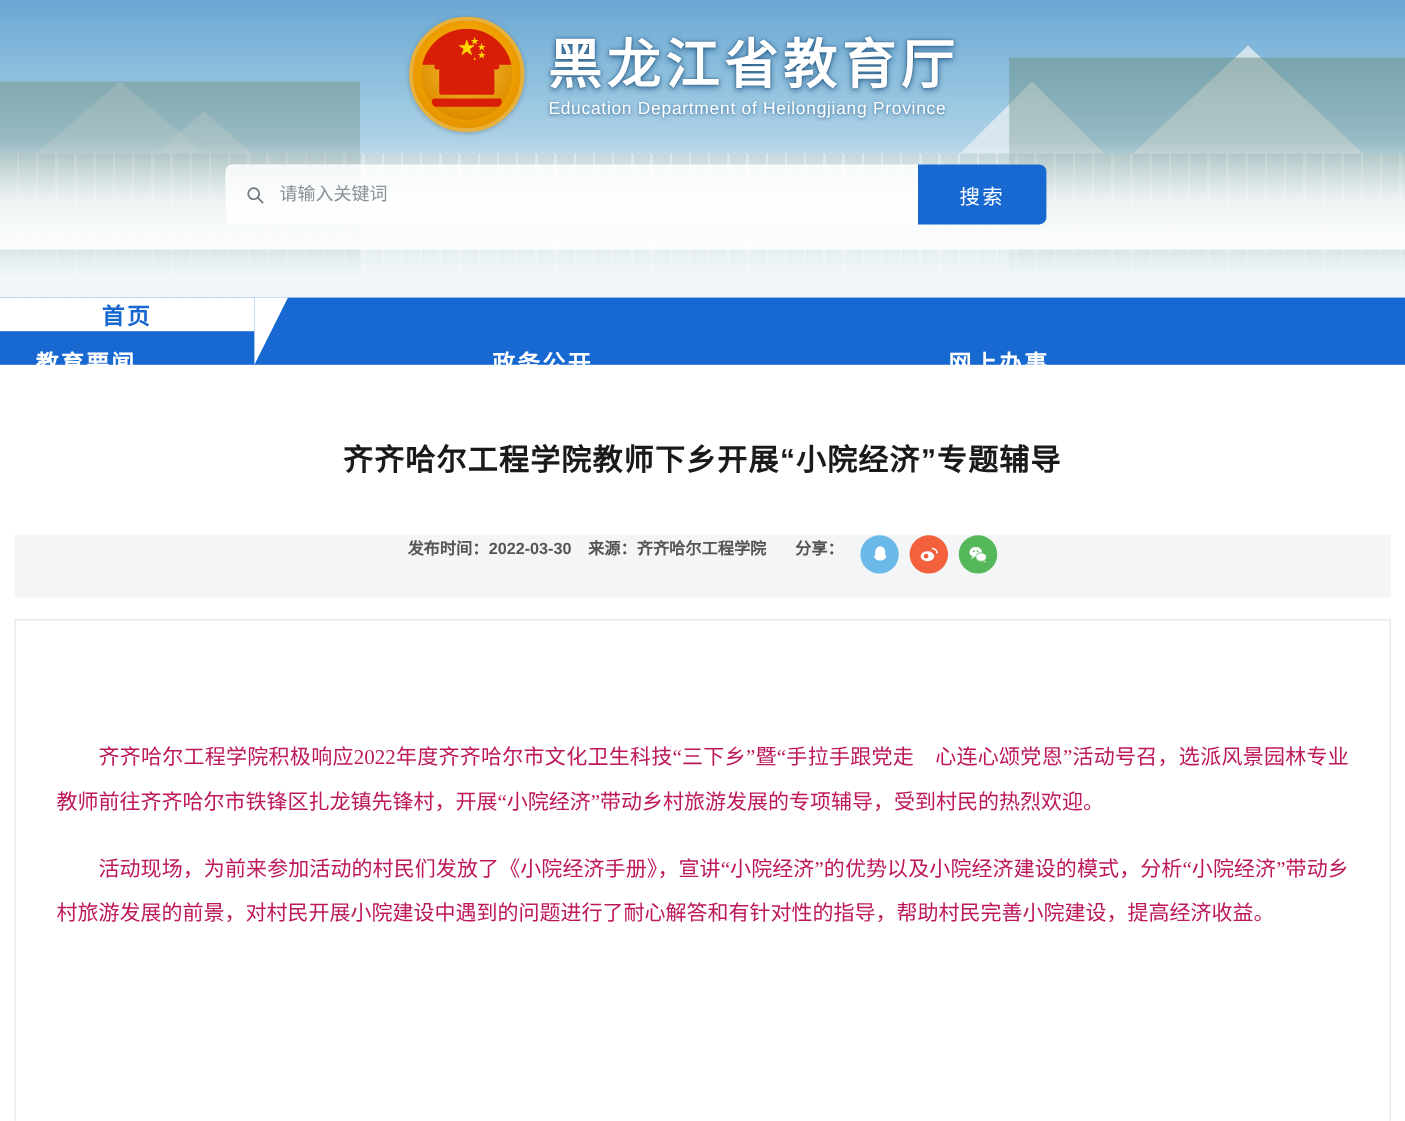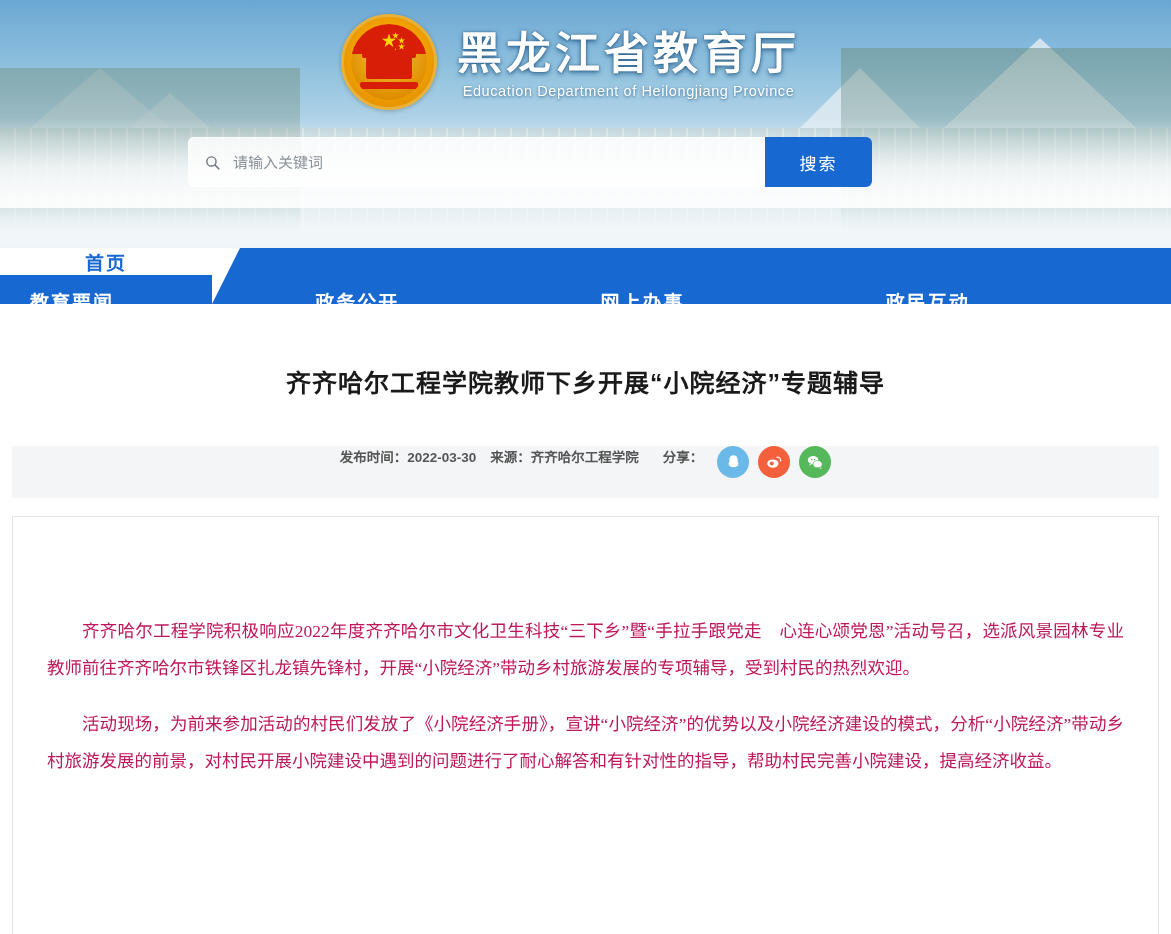--- a/index.html
+++ b/index.html
@@ -158,21 +158,20 @@
     letter-spacing: 4px;
     text-shadow: 0 2px 5px rgba(0,60,110,.65), 0 0 2px rgba(0,40,80,.6);
     line-height: 1.12;
   }
   .brand-en {
     font-size: 14.5px;
     color: #ffffff;
     letter-spacing: .6px;
     text-shadow: 0 1px 3px rgba(0,60,110,.7);
     margin-top: 4px;
-    text-align: center;
   }
 
   
   .search-wrap {
     position: absolute;
     left: 188px;
     top: 137px;
     width: 684px;
     height: 50px;
     display: flex;
@@ -365,21 +364,20 @@
     <button class="search-btn">搜索</button>
   </div>
 </div>
 
 <div class="nav">
   <div class="nav-home">首页</div>
   <div class="nav-items">
     <div class="nav-item">教育要闻</div>
     <div class="nav-item">政务公开</div>
     <div class="nav-item">网上办事</div>
-    <div class="nav-item">政民互动</div>
   </div>
 </div>
 
 <div class="article">
   <h1 class="article-title">齐齐哈尔工程学院教师下乡开展“小院经济”专题辅导</h1>
 
   <div class="meta-bar">
     <span>发布时间：2022-03-30</span>
     <span>来源：齐齐哈尔工程学院</span>
     <span class="share-label">分享：</span>

